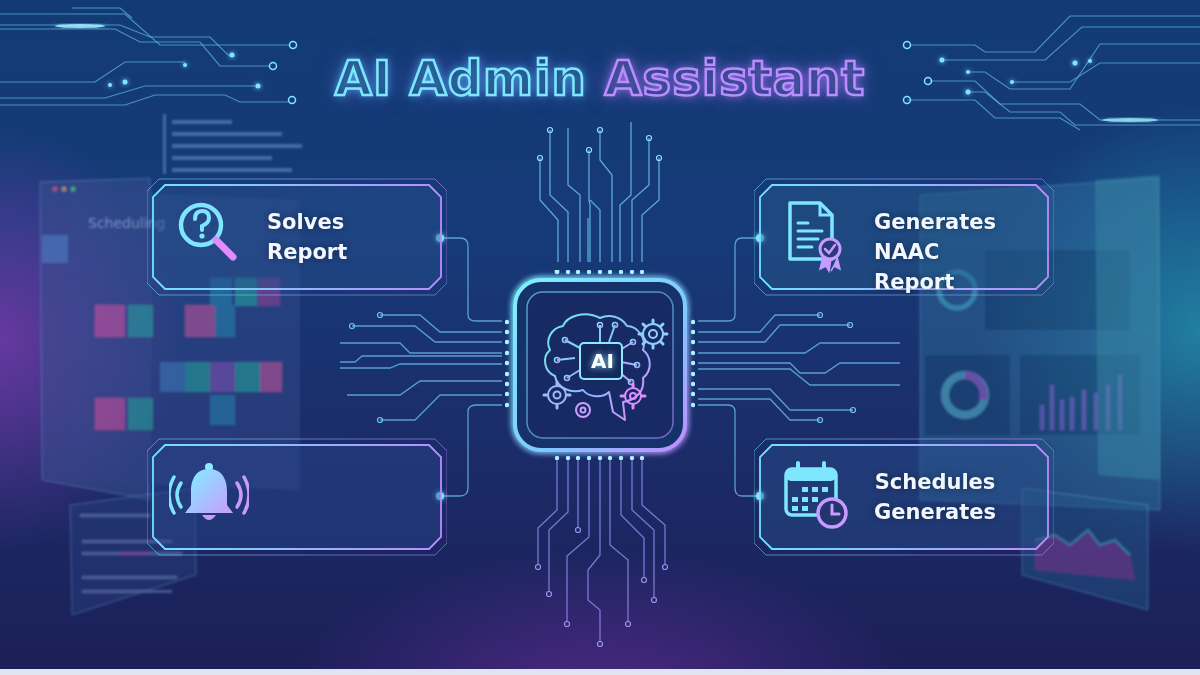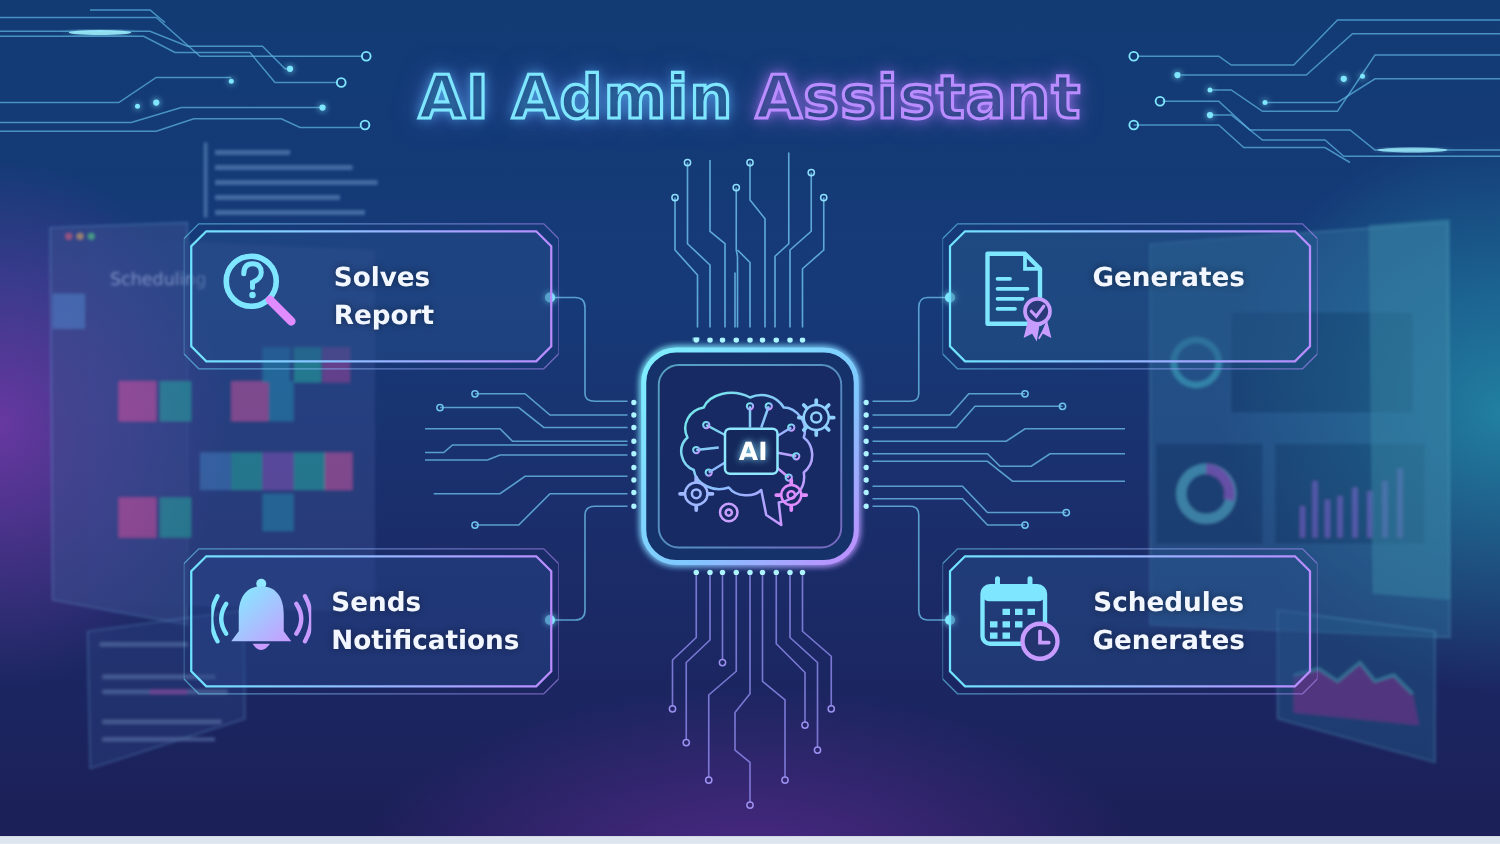--- a/index.html
+++ b/index.html
@@ -453,20 +453,21 @@
       <path d="M44 8 V20 H56" fill="none" stroke="#7fe6ff" stroke-width="3"></path>
       <g stroke="#7fe6ff" stroke-width="3" stroke-linecap="round">
         <path d="M22 28 H32 M22 36 H46 M22 44 H42 M22 52 H36"></path>
       </g>
       <circle cx="54" cy="54" r="10" fill="#2a3a78" stroke="#c79cff" stroke-width="3"></circle>
       <path d="M49 54 L53 58 L59 50" fill="none" stroke="#c79cff" stroke-width="2.5" stroke-linecap="round"></path>
       <path d="M47 62 L44 74 L50 71 L53 76 L55 64 M61 62 L64 74 L58 71 L55 76" fill="#c79cff" stroke="#c79cff" stroke-width="1.5"></path>
     </svg>
     <div class="label">
       <div>Generates</div>
+      <div>NAAC Report</div>
     </div>
   </div>
 
   <div class="card" style="left:147px; top:437px;">
     <svg class="frame" width="300" height="120" viewBox="0 0 300 120">
       <defs>
         <linearGradient id="cf3" x1="0" x2="1">
             <stop offset="0" stop-color="#6fe3ff"></stop>
             <stop offset="1" stop-color="#b98cff"></stop>
           </linearGradient>
@@ -491,24 +492,20 @@
           </linearGradient>
         </defs>
       <circle cx="40" cy="12" r="4" fill="#8fe8ff"></circle>
       <path d="M40 14 C26 14 22 26 22 36 V50 L16 58 H64 L58 50 V36 C58 26 54 14 40 14 Z" fill="url(#bellG)"></path>
       <path d="M33 60 Q40 70 47 60 Z" fill="#c89cff"></path>
       <path d="M12 28 Q4 40 12 52" fill="none" stroke="#7fe6ff" stroke-width="3.5" stroke-linecap="round"></path>
       <path d="M5 22 Q-5 40 5 58" fill="none" stroke="#7fe6ff" stroke-width="3.5" stroke-linecap="round"></path>
       <path d="M68 28 Q76 40 68 52" fill="none" stroke="#c89cff" stroke-width="3.5" stroke-linecap="round"></path>
       <path d="M75 22 Q85 40 75 58" fill="none" stroke="#c89cff" stroke-width="3.5" stroke-linecap="round"></path>
     </svg>
-    <div class="label" style="left:118px;">
-      <div>Sends</div>
-      <div>Notifications</div>
-    </div>
   </div>
 
   <div class="card" style="left:754px; top:437px;text-align:center;">
     <svg class="frame" width="300" height="120" viewBox="0 0 300 120">
       <defs>
         <linearGradient id="cf4" x1="0" x2="1">
             <stop offset="0" stop-color="#6fe3ff"></stop>
             <stop offset="1" stop-color="#b98cff"></stop>
           </linearGradient>
         <filter id="cg4">

